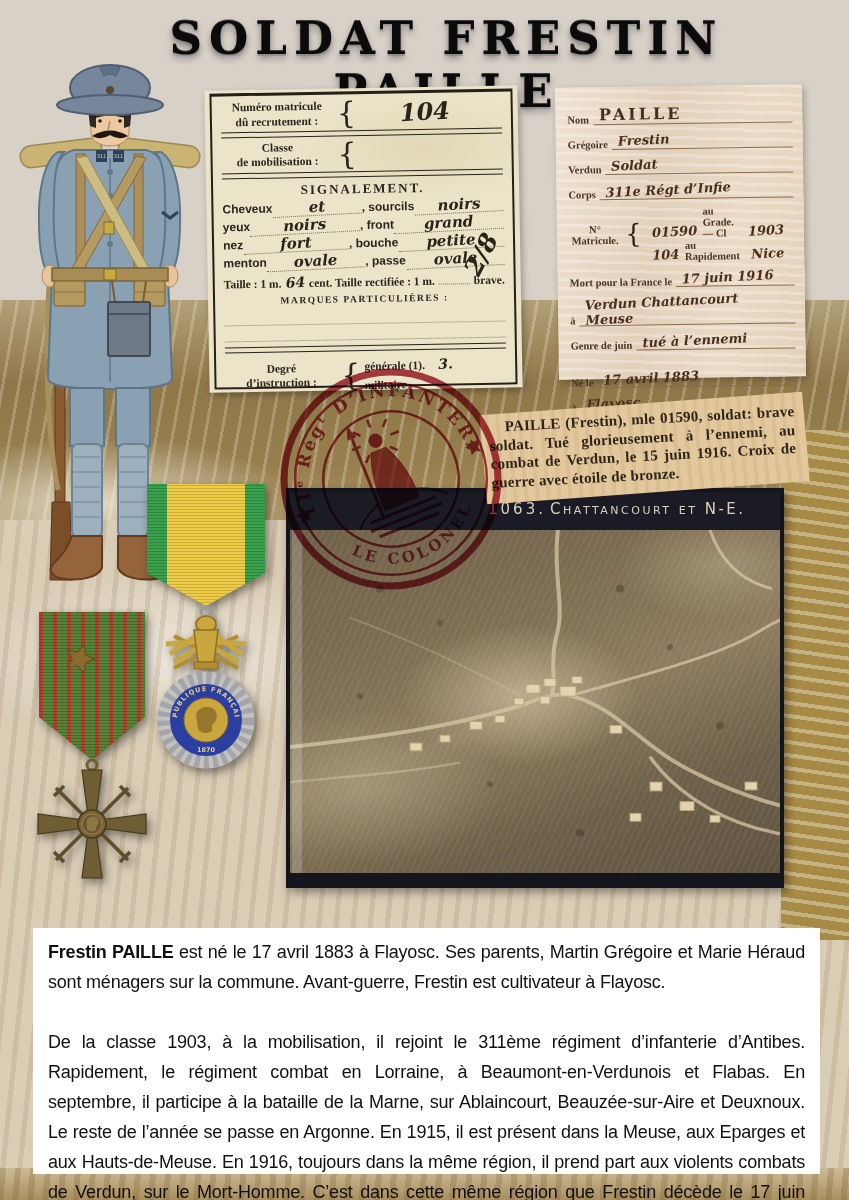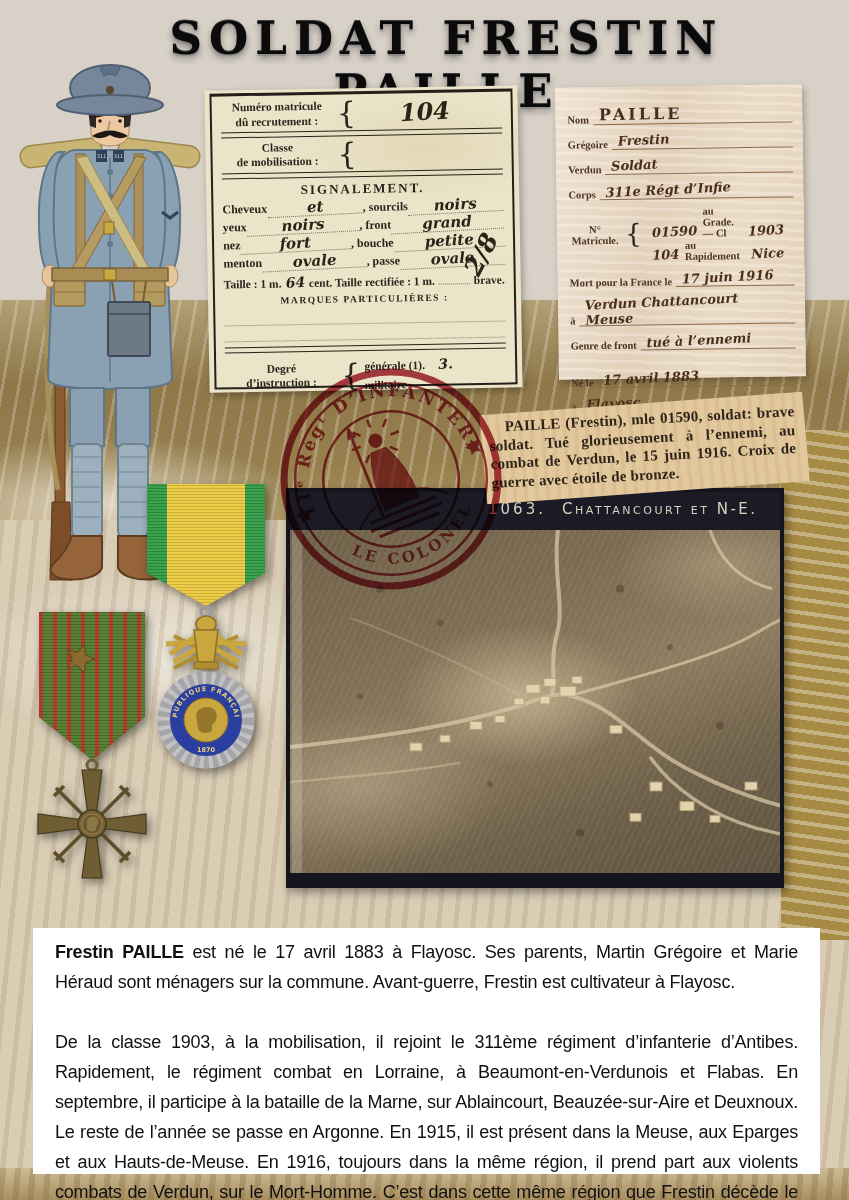--- a/index.html
+++ b/index.html
@@ -55,21 +55,21 @@
     white-space:pre-line;text-align:center;width:112px;line-height:1.25;}
   .brace{font-family:"DejaVu Serif",serif;font-size:30px;font-weight:normal;color:#2a241c;
     line-height:.9;margin:0 4px;}
   .hw{font-family:"DejaVu Serif",serif;font-style:italic;font-weight:bold;color:#2a2418;
     display:inline-block;transform:rotate(-2deg);}
   .hw-big{font-size:24px;margin-left:40px;}
   .rule2{height:4px;border-top:1.5px solid #262118;border-bottom:1px solid #262118;margin:3px 0;}
   .d1-heading{text-align:center;font-family:"Liberation Serif",serif;font-weight:bold;
     font-size:13px;letter-spacing:2px;margin:4px 0 2px;}
   .sig{display:flex;align-items:baseline;font-size:12px;margin-top:2px;}
-  .sig .lab{font-family:Liberation Serif, serif;font-weight:bold;}
+  .sig .lab{font-family:Liberation Sans, sans-serif;font-weight:bold;}
   .sig .val{flex:1;text-align:center;border-bottom:1px dotted #7a6f58;font-size:15px;line-height:1;}
   .d1-taille{display:flex;align-items:baseline;font-family:"Liberation Serif",serif;
     font-weight:bold;font-size:11.5px;margin-top:4px;gap:4px;}
   .d1-taille .hw{font-size:14px;}
   .dotfill{flex:1;border-bottom:1px dotted #7a6f58;height:10px;}
   .d1-marques{text-align:center;font-family:"Liberation Serif",serif;font-weight:bold;
     font-size:9.5px;letter-spacing:1.5px;margin-top:5px;}
   .d1-note{position:absolute;right:10px;top:148px;font-size:25px;transform:rotate(-62deg);}
   .d1-empty{height:34px;margin-top:4px;}
   .dotline{border-bottom:1px dotted #8a7f66;height:15px;}
@@ -117,21 +117,21 @@
     background:
       repeating-linear-gradient(115deg, rgba(255,255,255,.05) 0 2px, transparent 2px 6px),
       radial-gradient(ellipse 170px 100px at 47% 48%, rgba(228,212,175,.55), transparent 70%),
       radial-gradient(ellipse 150px 80px at 88% 10%, rgba(215,200,165,.35), transparent 70%),
       radial-gradient(ellipse 200px 110px at 15% 75%, rgba(222,210,180,.3), transparent 70%),
       linear-gradient(160deg,#6f6149 0%,#7d6d52 30%,#8d7c5f 52%,#6e6049 75%,#5f5340 100%);}
   .photo-roads{position:absolute;left:0;top:0;width:100%;height:100%;}
   .caption{position:absolute;top:8px;font-family:"DejaVu Sans",sans-serif;color:#d9d0bd;
     letter-spacing:3px;font-size:15px;}
   .cap-num{left:198px;}
-  .cap-title{left:272px;font-variant:small-caps;letter-spacing:2.5px;}
+  .cap-title{left:260px;font-variant:small-caps;letter-spacing:2.5px;}
 
   
   .stamp{position:absolute;left:275px;top:363px;width:232px;height:232px;z-index:7;
     transform:rotate(-22deg);mix-blend-mode:multiply;opacity:.92;}
 
   
   .medal{position:absolute;z-index:6;filter:drop-shadow(3px 4px 5px rgba(0,0,0,.45));}
   .mm{left:146px;top:484px;width:120px;height:286px;}
   .cdg{left:36px;top:612px;width:112px;height:272px;}
   .ribbon{position:absolute;left:0;top:0;}
@@ -144,21 +144,21 @@
     background:
       repeating-linear-gradient(0deg, rgba(0,0,0,.14) 0 1px, rgba(255,255,255,.05) 1px 3px),
       repeating-linear-gradient(90deg,#b23527 0 4px,#507c2c 4px 14px);
     clip-path:polygon(0 0,100% 0,100% 71%,50% 100%,0 71%);}
   .medal svg{position:absolute;left:0;top:0;}
 
   
   .bio{position:absolute;left:33px;top:928px;width:787px;height:246px;z-index:8;
     background:#ffffff;box-sizing:border-box;padding:9px 11px 0;
     font-size:18px;line-height:30px;color:#101010;text-align:justify;letter-spacing:-0.2px;}
-  .bio p{margin:0 11px 30px;}
+  .bio p{margin:0 4px 30px;}
   .bio .lead{font-weight:bold;}
 </style>
 </head>
 <body>
 
 <div class="page">
 
   <div class="bg bg-top"></div>
   <div class="bg bg-mid"></div>
   <div class="bg bg-low"></div>
@@ -370,21 +370,21 @@
     </div>
     <div class="f-row">
       <span class="f-label">Mort pour la France le</span>
       <span class="f-line"><span class="hw2">17 juin 1916</span></span>
     </div>
     <div class="f-row">
       <span class="f-label">à</span>
       <span class="f-line"><span class="hw2">Verdun Chattancourt   Meuse</span></span>
     </div>
     <div class="f-row">
-      <span class="f-label">Genre de front</span>
+      <span class="f-label">Genre de juin</span>
       <span class="f-line"><span class="hw2">tué à l’ennemi</span></span>
     </div>
     <div class="f-gap"></div>
       <div class="f-gap"></div>
     <div class="f-row">
       <span class="f-label">Né le</span>
       <span class="f-line"><span class="hw2">17 avril 1883</span></span>
     </div>
     <div class="f-row">
       <span class="f-label">à</span>

